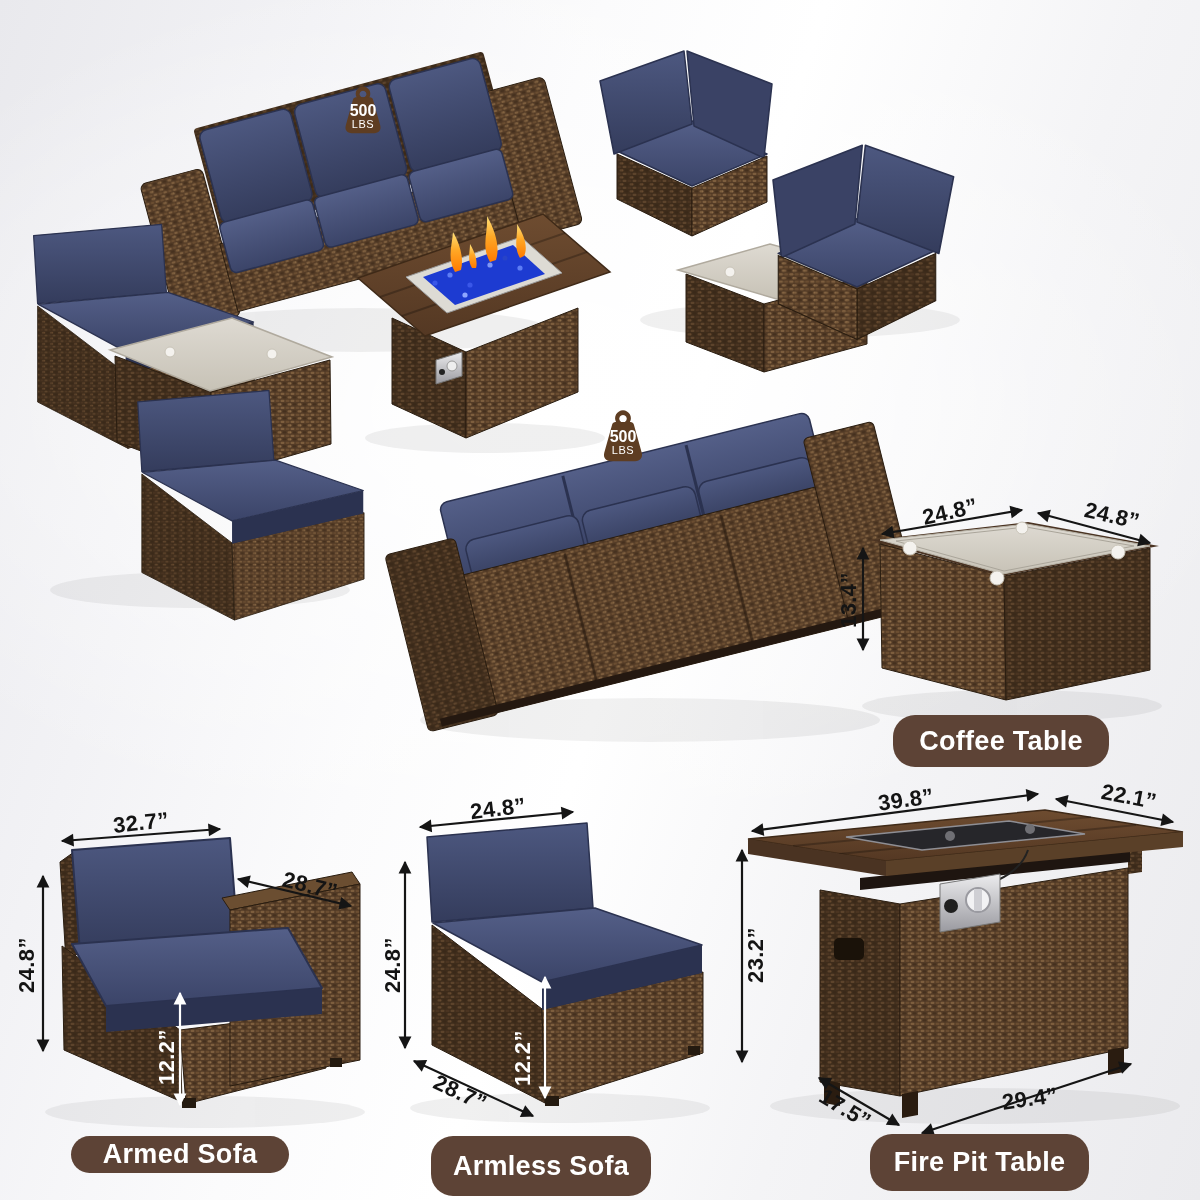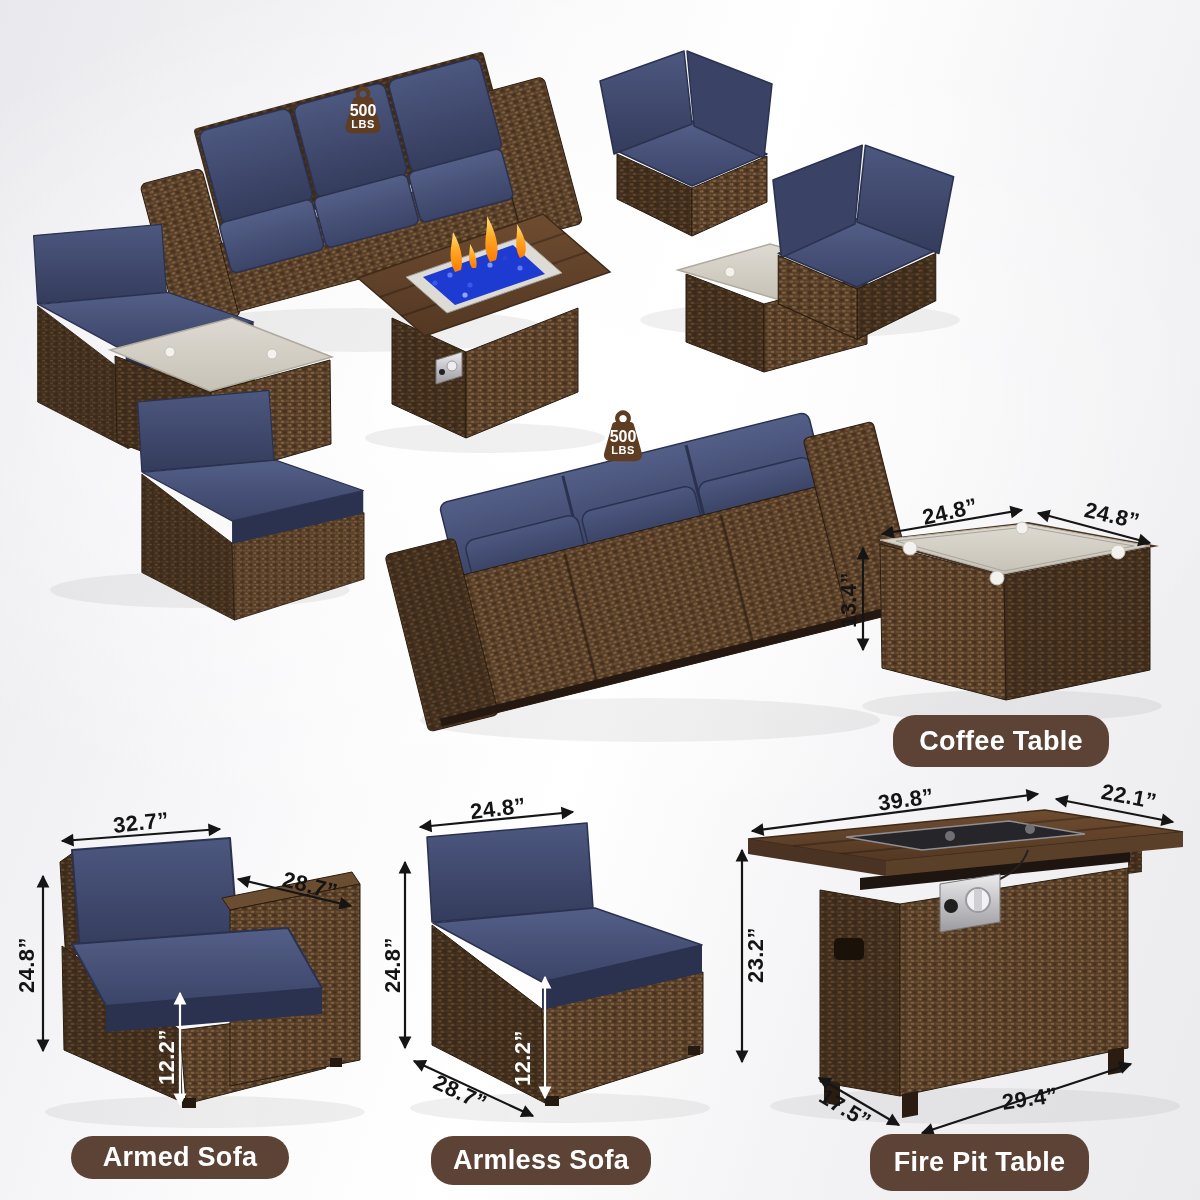--- a/index.html
+++ b/index.html
@@ -19,21 +19,21 @@
   .pill{position:absolute;background:var(--label-pill,#5d4336);border-radius:22px;
         color:#fff;display:flex;align-items:center;justify-content:center;
         font-weight:700;font-size:27px;letter-spacing:.3px;}
   
   .badge{position:absolute;}
   .badge svg{position:absolute;left:0;top:0;width:100%;height:100%;}
   .wt-shape{fill:var(--badge,#5e3d22);}
   .badge .v{position:absolute;left:0;right:0;top:36%;text-align:center;
             color:#fff;font-weight:700;font-size:16px;line-height:1;}
   .badge .u{position:absolute;left:0;right:0;top:64%;text-align:center;
-            color:#fff;font-weight:700;font-size:11px;line-height:1;letter-spacing:.5px;}
+            color:#fff;font-weight:400;font-size:11px;line-height:1;letter-spacing:.5px;}
 </style>
 </head>
 <body>
 
 <div class="stage">
 
 <svg class="scene" width="1200" height="1200" viewBox="0 0 1200 1200">
   <defs>
     <pattern id="wk" width="10" height="7" patternUnits="userSpaceOnUse">
       <rect width="10" height="7" fill="#533b26"></rect>
@@ -298,17 +298,17 @@
 <div class="dim lite" style="left:523px;top:1058px;--r:-90deg">12.2”</div>
 <div class="dim" style="left:460px;top:1093px;--r:25deg">28.7”</div>
 
 <div class="dim" style="left:906px;top:800px;--r:-8deg">39.8”</div>
 <div class="dim" style="left:1129px;top:797px;--r:11deg">22.1”</div>
 <div class="dim" style="left:756px;top:955px;--r:-90deg">23.2”</div>
 <div class="dim" style="left:845px;top:1109px;--r:31deg">17.5”</div>
 <div class="dim" style="left:1030px;top:1099px;--r:-8deg">29.4”</div>
 
 <div class="pill" style="left:893px;top:715px;width:216px;height:52px">Coffee Table</div>
-<div class="pill" style="left:71px;top:1136px;width:218px;height:43px">Armed Sofa</div>
-<div class="pill" style="left:431px;top:1136px;width:220px;height:49px">Armless Sofa</div>
+<div class="pill" style="left:71px;top:1136px;width:218px;height:37px">Armed Sofa</div>
+<div class="pill" style="left:431px;top:1136px;width:220px;height:60px">Armless Sofa</div>
 <div class="pill" style="left:870px;top:1134px;width:219px;height:57px">Fire Pit Table</div>
 
 </div>
 
 </body></html>

